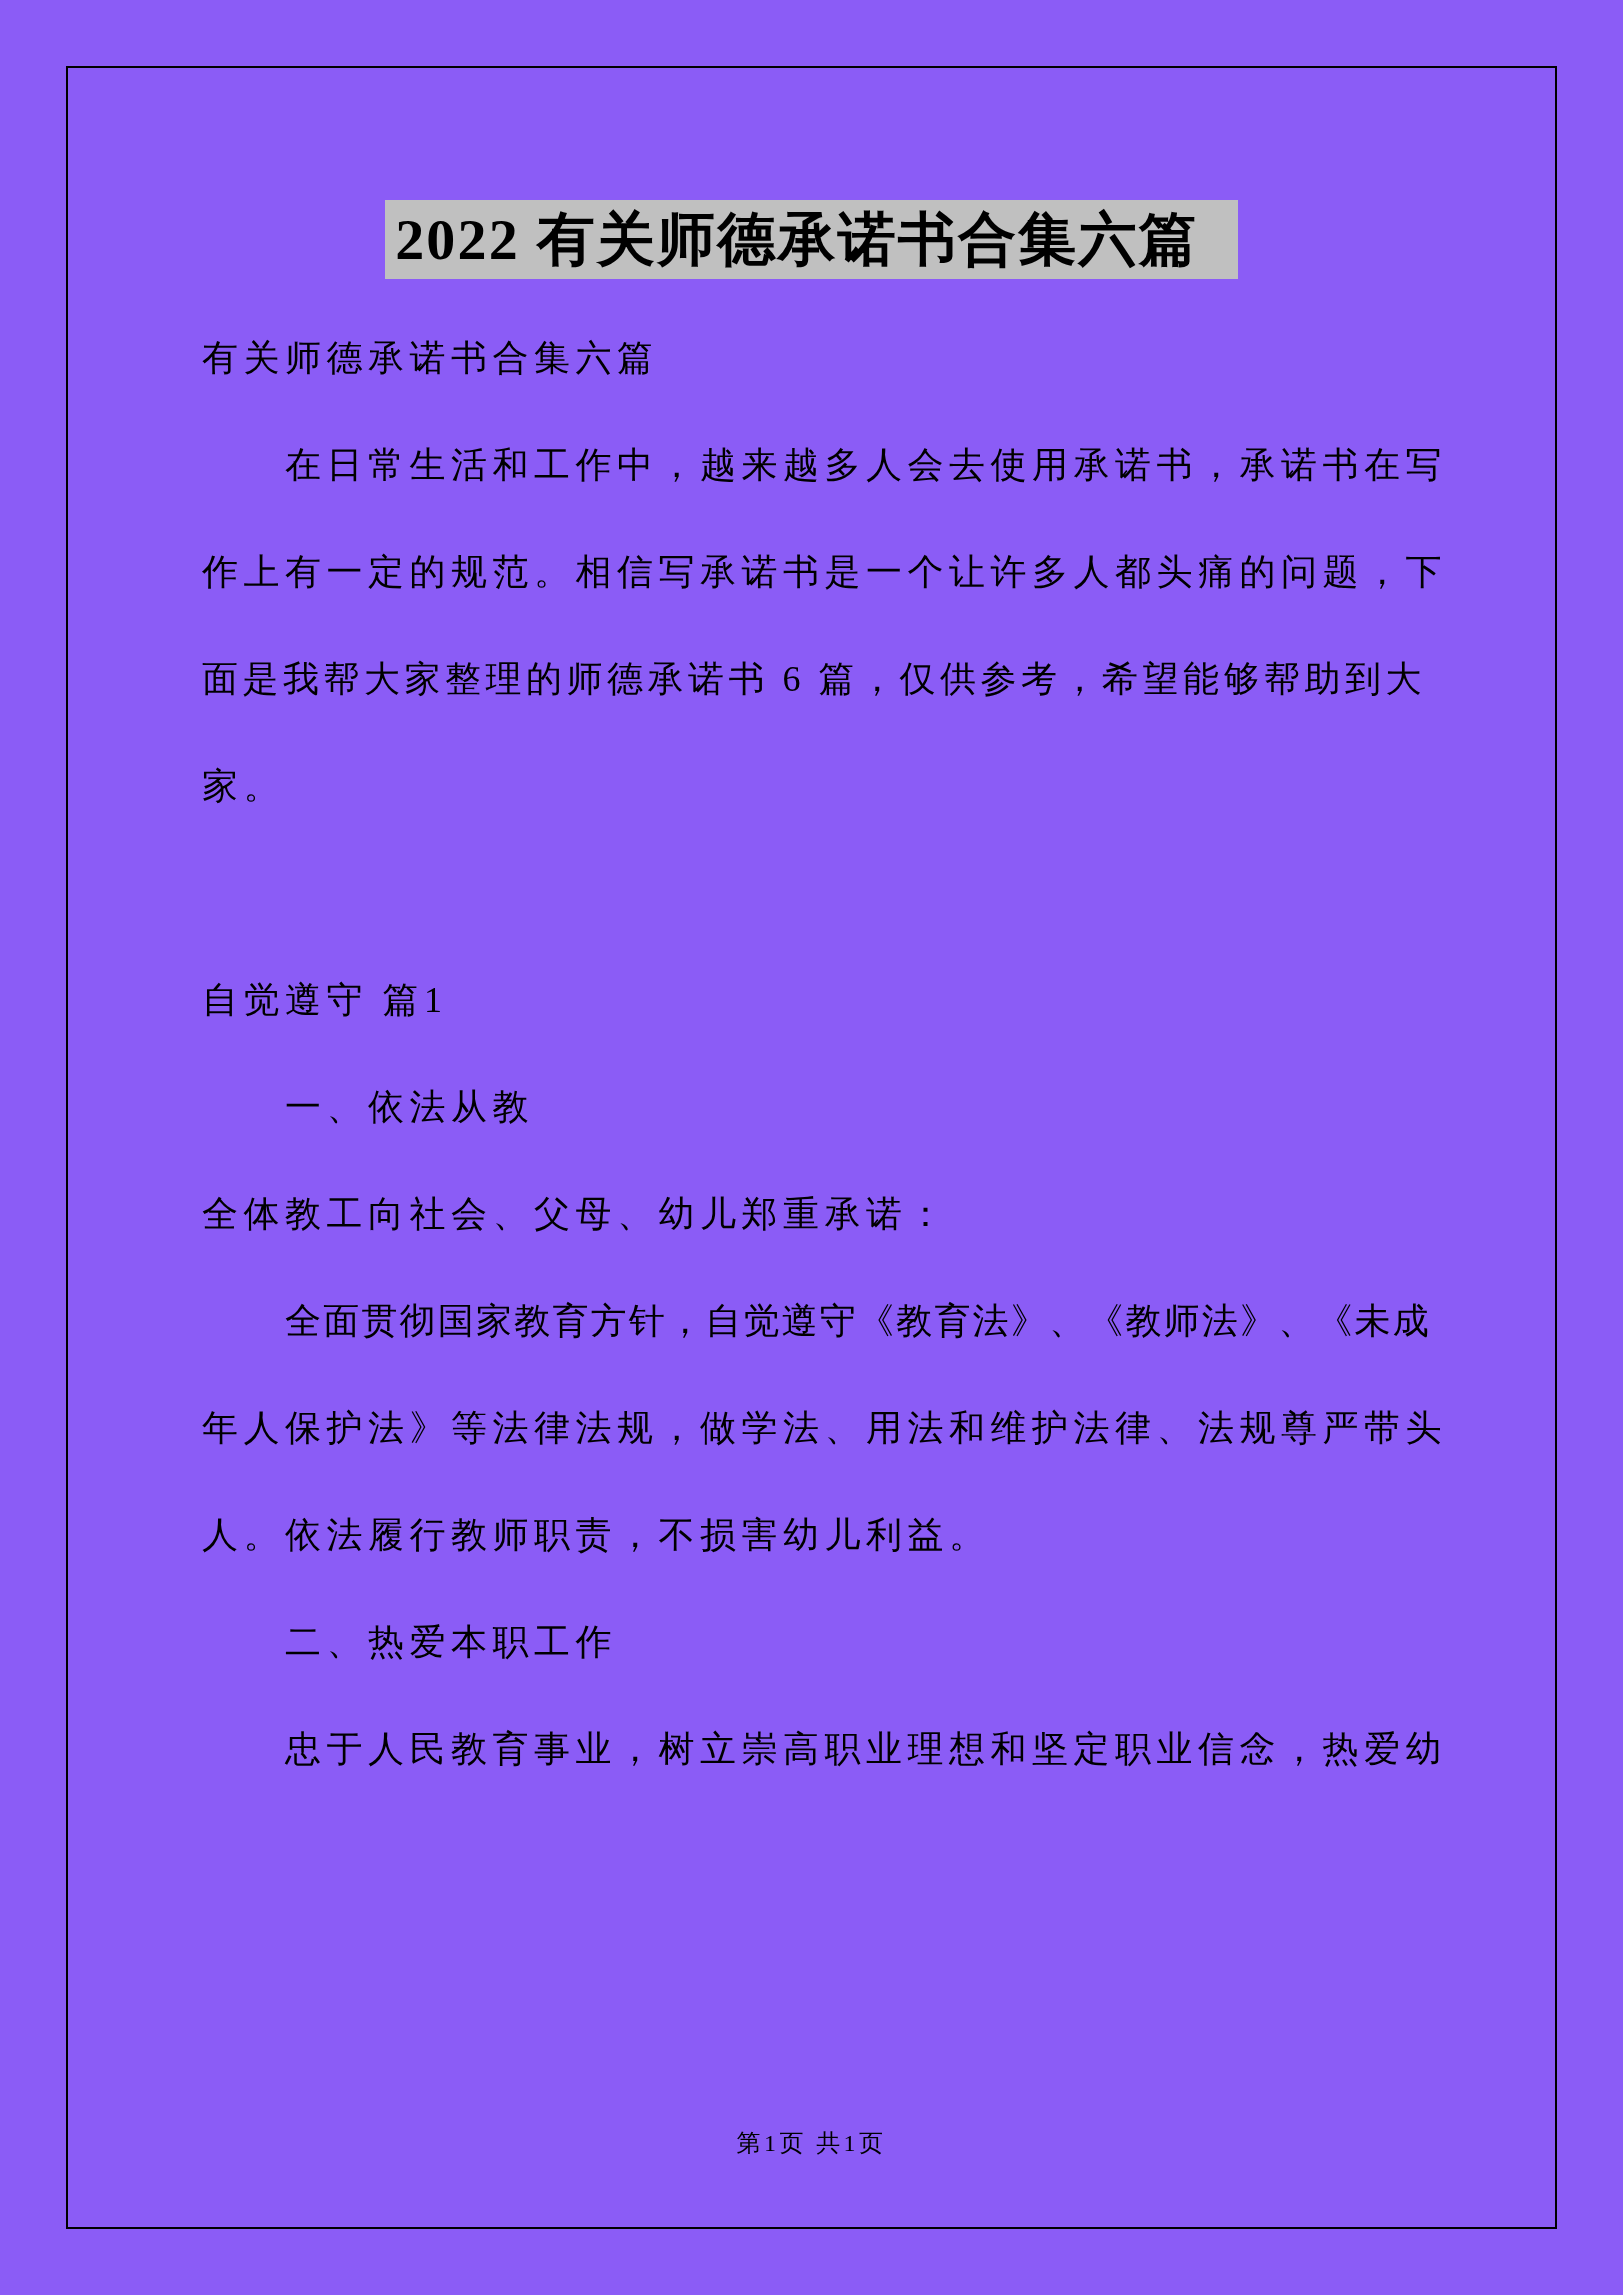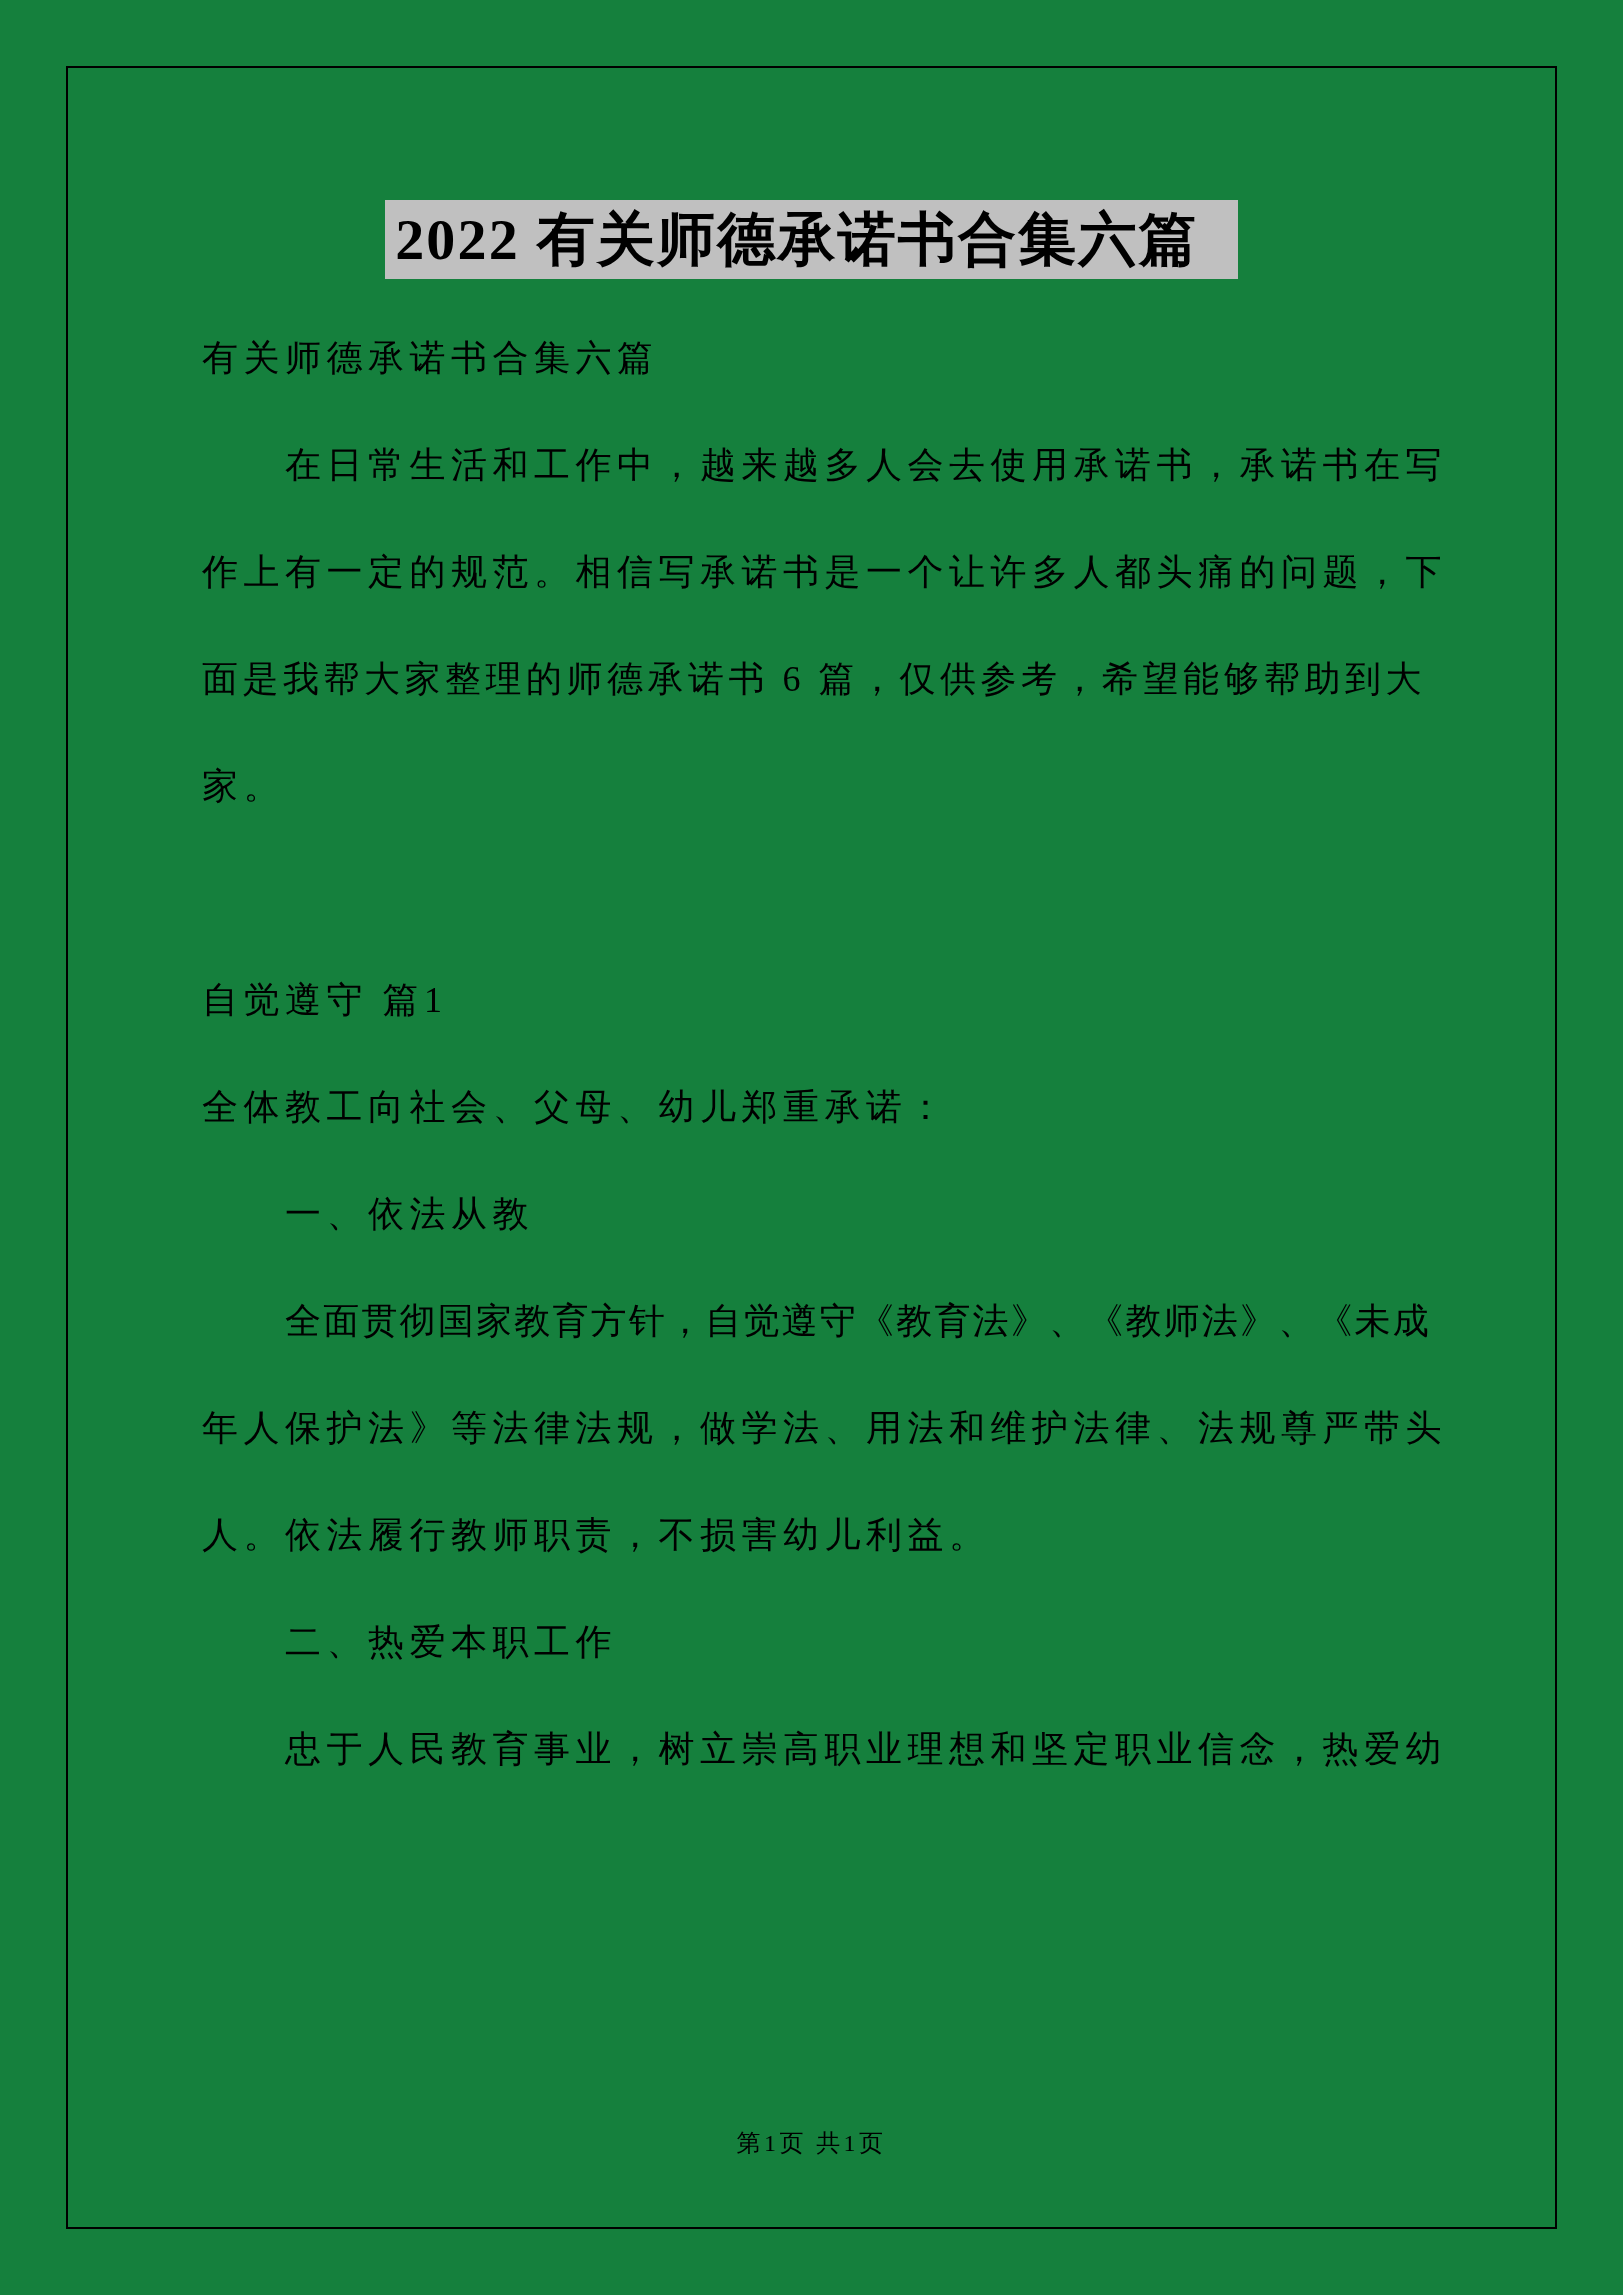--- a/index.html
+++ b/index.html
@@ -4,21 +4,21 @@
 <style>
   html, body {
     margin: 0;
     padding: 0;
     background: #ffffff;
   }
   .canvas {
     position: relative;
     width: 1623px;
     height: 2295px;
-    background: #15803d;
+    background: #8b5cf6;
     overflow: hidden;
     color: #000000;
     font-family: "Liberation Serif", "DejaVu Serif", serif;
   }
   
   .frame {
     position: absolute;
     left: 66px;
     top: 66px;
     width: 1491px;
@@ -91,22 +91,22 @@
   </div>
 
   <div class="body-block">
     <div class="ln">有关师德承诺书合集六篇</div>
     <div class="ln ind">在日常生活和工作中，越来越多人会去使用承诺书，承诺书在写</div>
     <div class="ln">作上有一定的规范。相信写承诺书是一个让许多人都头痛的问题，下</div>
     <div class="ln t8">面是我帮大家整理的师德承诺书 6 篇，仅供参考，希望能够帮助到大</div>
     <div class="ln">家。</div>
     <div class="spacer"></div>
     <div class="ln">自觉遵守 篇1</div>
+    <div class="ln ind">一、依法从教</div>
     <div class="ln">全体教工向社会、父母、幼儿郑重承诺：</div>
-    <div class="ln ind">一、依法从教</div>
     <div class="ln ind t4">全面贯彻国家教育方针，自觉遵守《教育法》、《教师法》、《未成</div>
     <div class="ln">年人保护法》等法律法规，做学法、用法和维护法律、法规尊严带头</div>
     <div class="ln">人。依法履行教师职责，不损害幼儿利益。</div>
     <div class="ln ind">二、热爱本职工作</div>
     <div class="ln ind">忠于人民教育事业，树立崇高职业理想和坚定职业信念，热爱幼</div>
   </div>
 
   <div class="footer-line">第1页 共1页</div>
 
 </div>

